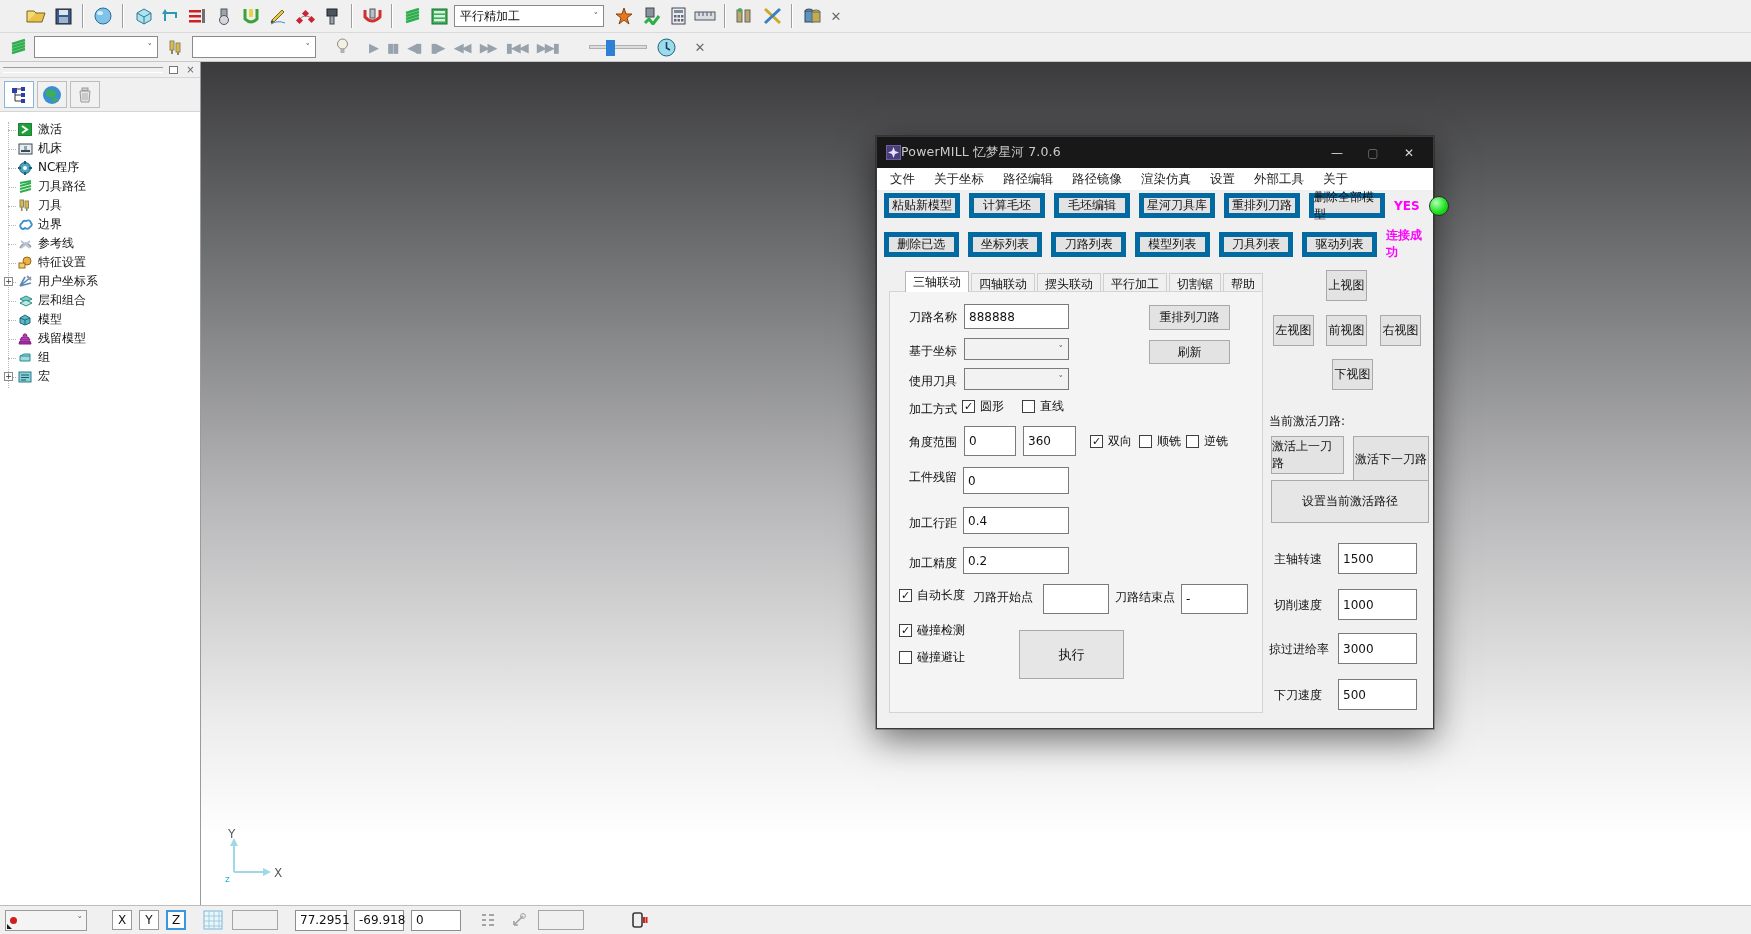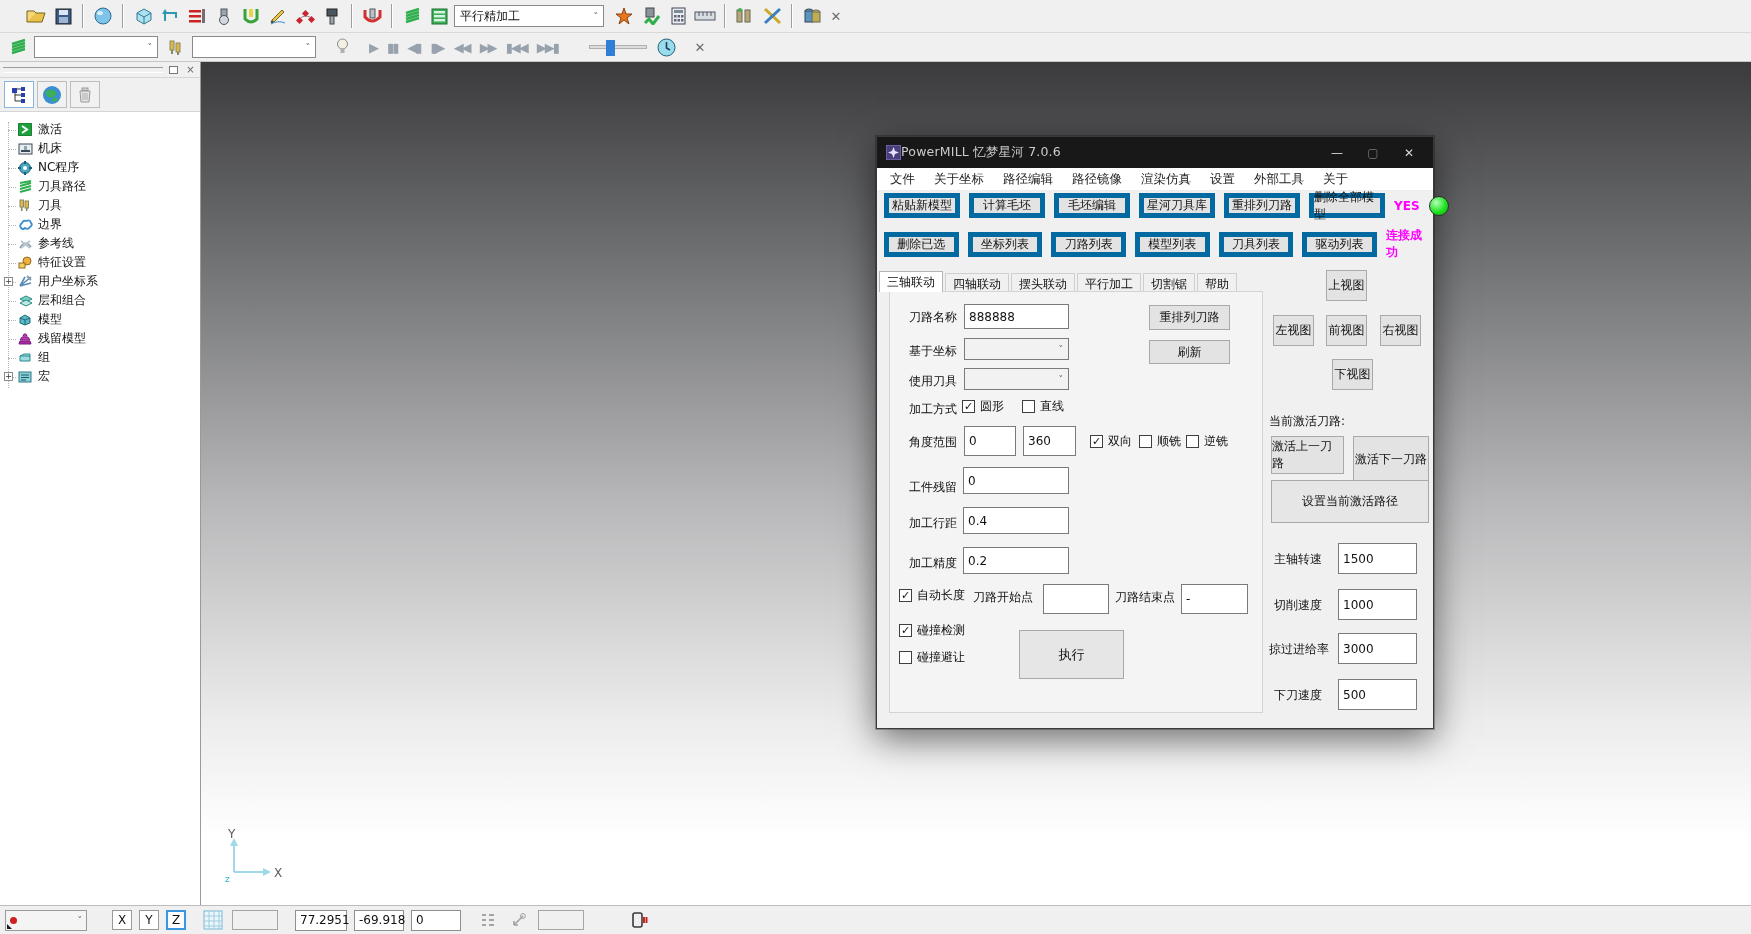--- a/index.html
+++ b/index.html
@@ -62,21 +62,21 @@
   #dmenu { height:23px; background:#ffffff; display:flex; align-items:center; gap:19px; padding:0 13px;
            font-size:12.5px; color:#222; border-bottom:1px solid #ededed; }
   .arow { position:absolute; left:7px; display:flex; gap:9px; align-items:center; }
   .wbtn { background:#e3e3e3; border:5px solid #0369a1; font-size:12px; color:#111; display:flex;
           align-items:center; justify-content:center; }
   .arow .wbtn { width:76px; height:25px; }
   .magenta { color:#ff00ff; font-weight:bold; }
   #led { width:20px; height:20px; border-radius:50%;
          background:radial-gradient(circle at 35% 32%, #b2ffb8 0%, #21e321 55%, #00a800 100%);
          border:1px solid #2f2f2f; }
-  #dtabs { position:absolute; left:2px; top:134px; display:flex; align-items:flex-end; }
+  #dtabs { position:absolute; left:28px; top:134px; display:flex; align-items:flex-end; }
   .dtab { padding:2px 7px 3px; border:1px solid #cfcfcf; border-bottom:none; background:#f0f0f0;
           font-size:12px; margin-right:2px; height:19px; }
   .dtab.active { background:#ffffff; height:21px; border-color:#b5b5b5; position:relative; z-index:2; }
   #dpanel { position:absolute; left:12px; top:154px; width:374px; height:422px; border:1px solid #d4d4d4;
             background:#f4f4f4; }
   .flabel { position:absolute; font-size:12px; color:#101010; }
   .tin { position:absolute; background:#fff; border:1px solid #7a7a7a; font-size:12px; padding:1px 4px;
          font-family:inherit; color:#111; outline:none; }
   .fcombo { position:absolute; background:#f2f2f2; border:1px solid #7a7a7a; display:flex; align-items:center;
             justify-content:flex-end; padding-right:5px; color:#555; font-size:9px; }
@@ -594,21 +594,21 @@
   </div>
   <div class="cbrow" style="left:262px;top:296px;">
     <span class="cbx"></span>
     <span>顺铣</span>
   </div>
   <div class="cbrow" style="left:309px;top:296px;">
     <span class="cbx"></span>
     <span>逆铣</span>
   </div>
 
-  <span class="flabel" style="left:32px;top:342px;">工件残留</span>
+  <span class="flabel" style="left:32px;top:332px;">工件残留</span>
   <input class="tin" style="left: 86px; top: 330px; width: 106px; height: 27px;" value="0">
 
   <span class="flabel" style="left:32px;top:378px;">加工行距</span>
   <input class="tin" style="left: 86px; top: 370px; width: 106px; height: 27px;" value="0.4">
 
   <span class="flabel" style="left:32px;top:418px;">加工精度</span>
   <input class="tin" style="left: 86px; top: 410px; width: 106px; height: 27px;" value="0.2">
 
   <div class="cbrow" style="left:22px;top:450px;">
     <span class="cbx">✓</span>

